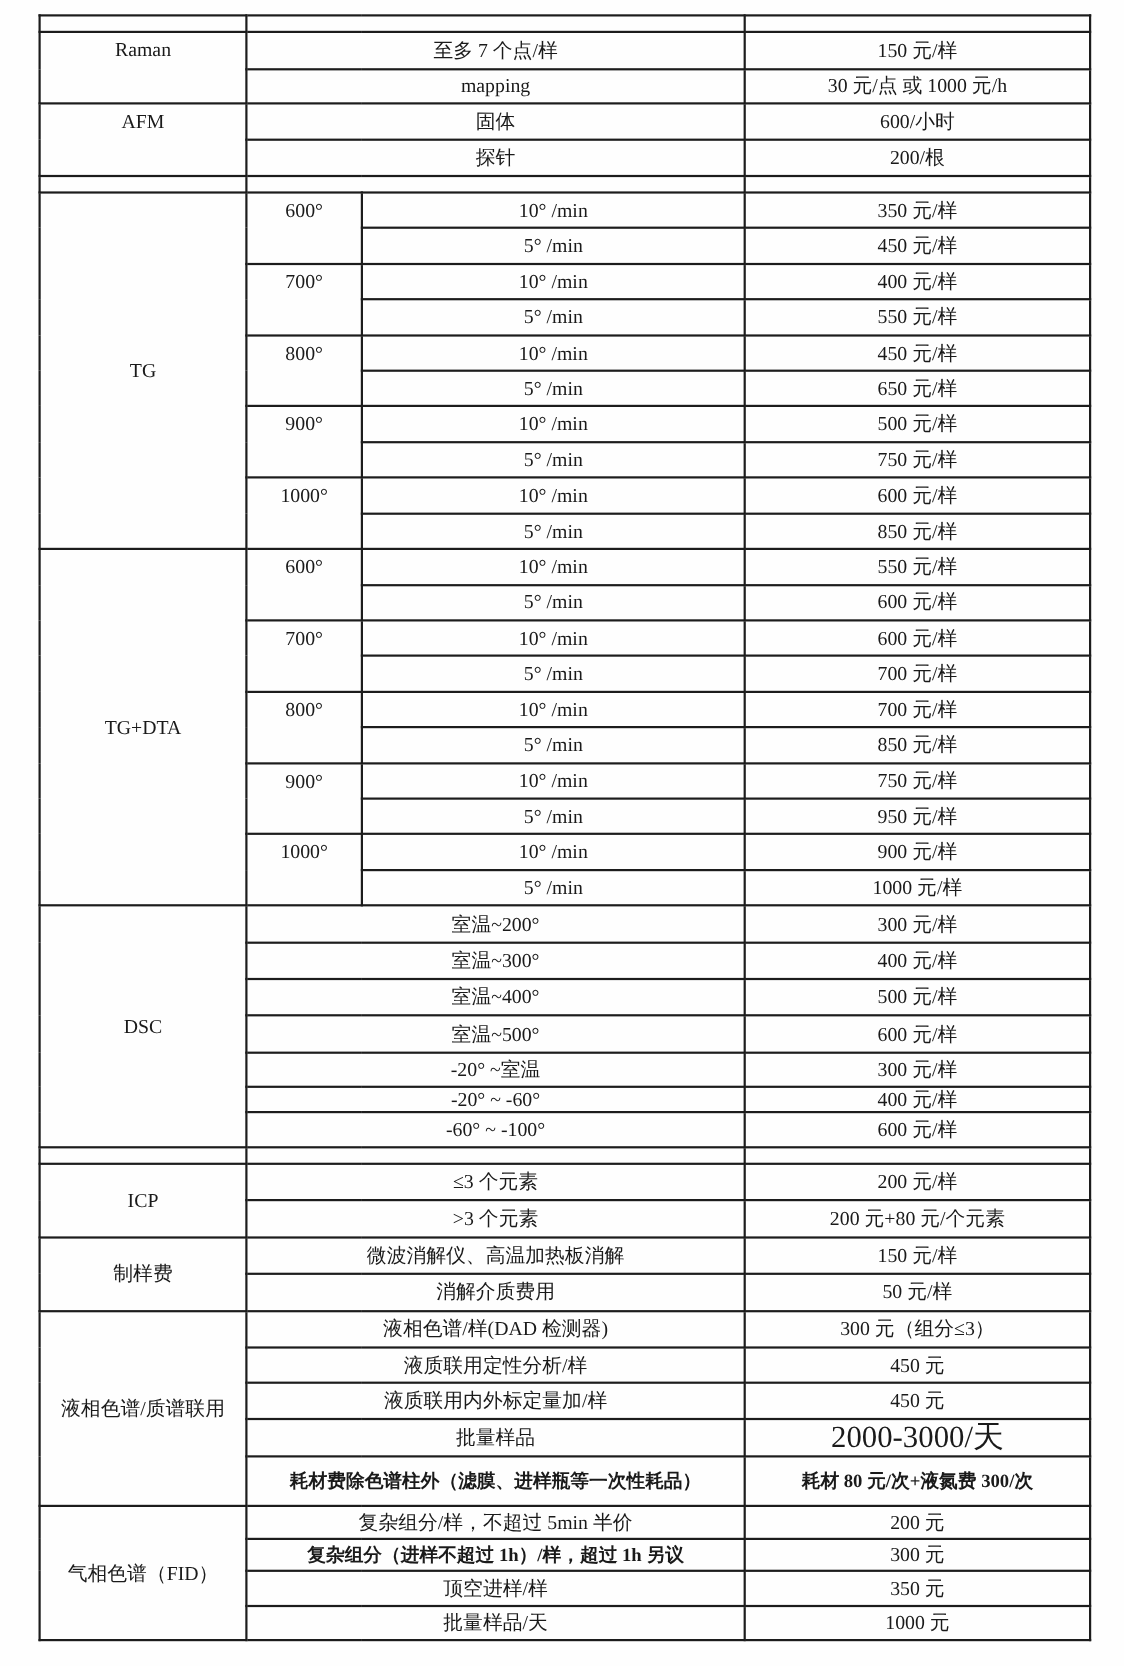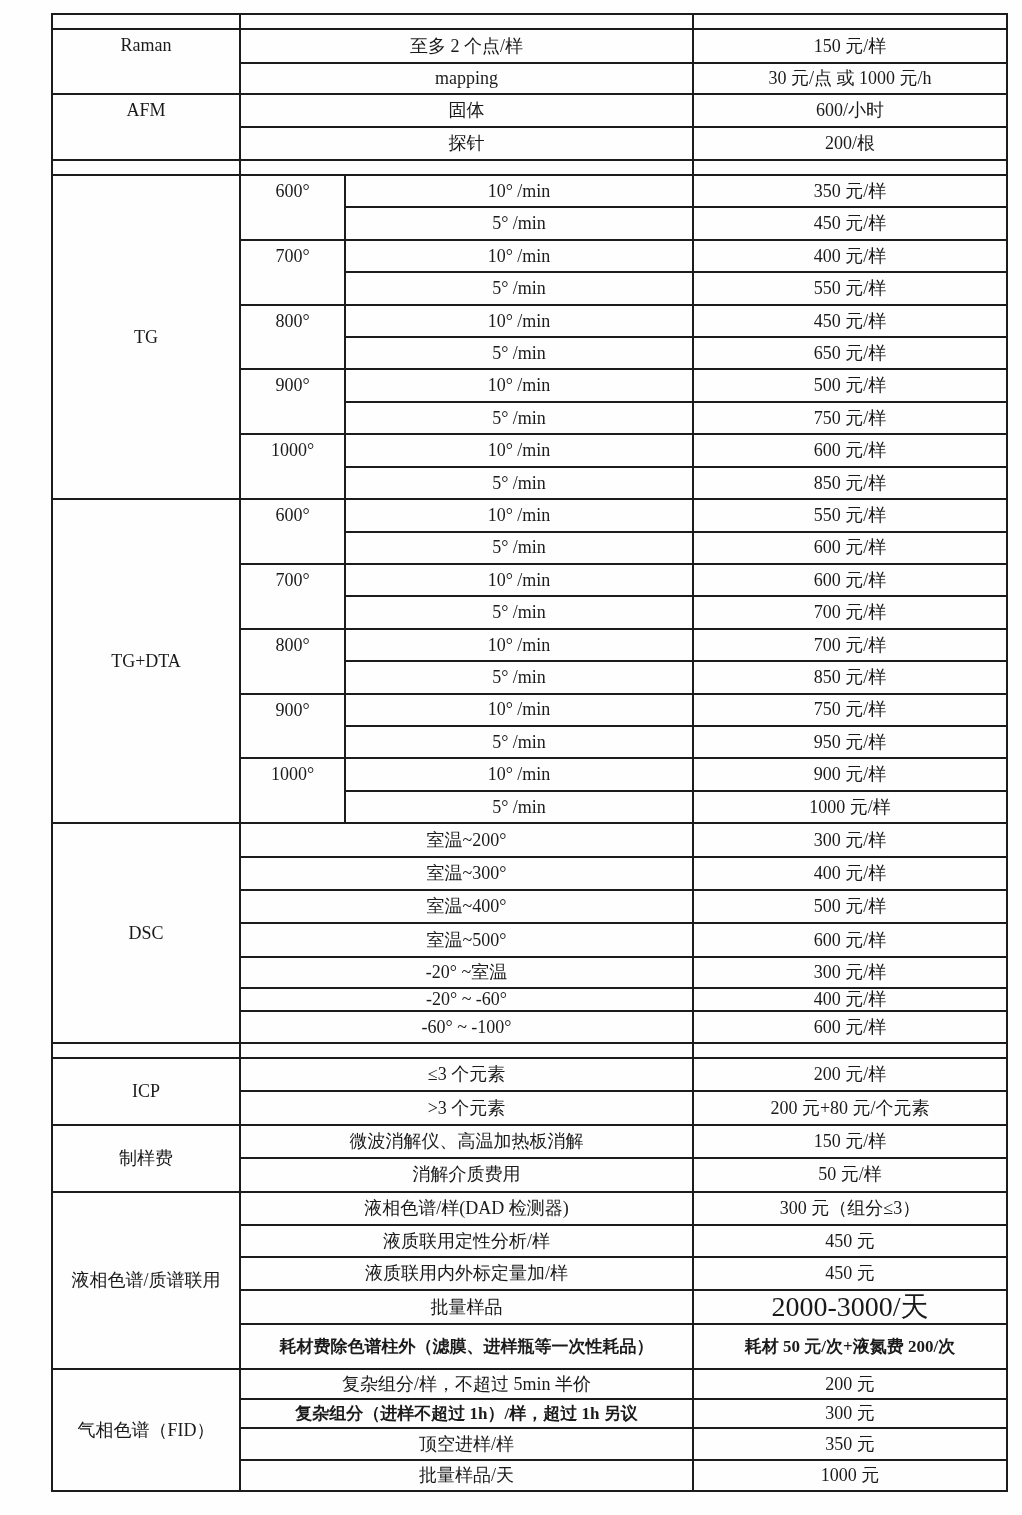--- a/index.html
+++ b/index.html
@@ -13,21 +13,20 @@
   }
   table.price-table {
     position: absolute;
     left: 35px;
     top: 13px;
     width: 955px;
     height: 1479px;
     border-collapse: collapse;
     table-layout: fixed;
     border: 2px solid #1c1c1c;
-    margin-left: 16px;
   }
   td {
     border: 2px solid #1c1c1c;
     text-align: center;
     vertical-align: middle;
     font-size: 18px;
     line-height: 1.15;
     padding: 0 3px;
     overflow: hidden;
     white-space: nowrap;
@@ -50,21 +49,21 @@
   <tbody>
 
     <tr style="height:15px">
       <td></td>
       <td colspan="2"></td>
       <td></td>
     </tr>
 
     <tr style="height:33px">
       <td rowspan="2" class="vtop">Raman</td>
-      <td colspan="2">至多 2 个点/样</td>
+      <td colspan="2">至多 7 个点/样</td>
       <td>150 元/样</td>
     </tr>
     <tr style="height:31px">
       <td colspan="2">mapping</td>
       <td>30 元/点 或 1000 元/h</td>
     </tr>
 
     <tr style="height:33px">
       <td rowspan="2" class="vtop">AFM</td>
       <td colspan="2">固体</td>
@@ -243,21 +242,21 @@
     <tr style="height:32px">
       <td colspan="2">液质联用内外标定量加/样</td>
       <td>450 元</td>
     </tr>
     <tr style="height:34px">
       <td colspan="2">批量样品</td>
       <td class="big">2000-3000/天</td>
     </tr>
     <tr style="height:44px">
       <td colspan="2" class="longtext">耗材费除色谱柱外（滤膜、进样瓶等一次性耗品）</td>
-      <td class="longtext">耗材 50 元/次+液氮费 200/次</td>
+      <td class="longtext">耗材 80 元/次+液氮费 300/次</td>
     </tr>
 
     <tr style="height:30px">
       <td rowspan="4">气相色谱（FID）</td>
       <td colspan="2">复杂组分/样，不超过 5min 半价</td>
       <td>200 元</td>
     </tr>
     <tr style="height:28px">
       <td colspan="2" class="longtext">复杂组分（进样不超过 1h）/样，超过 1h 另议</td>
       <td>300 元</td>

